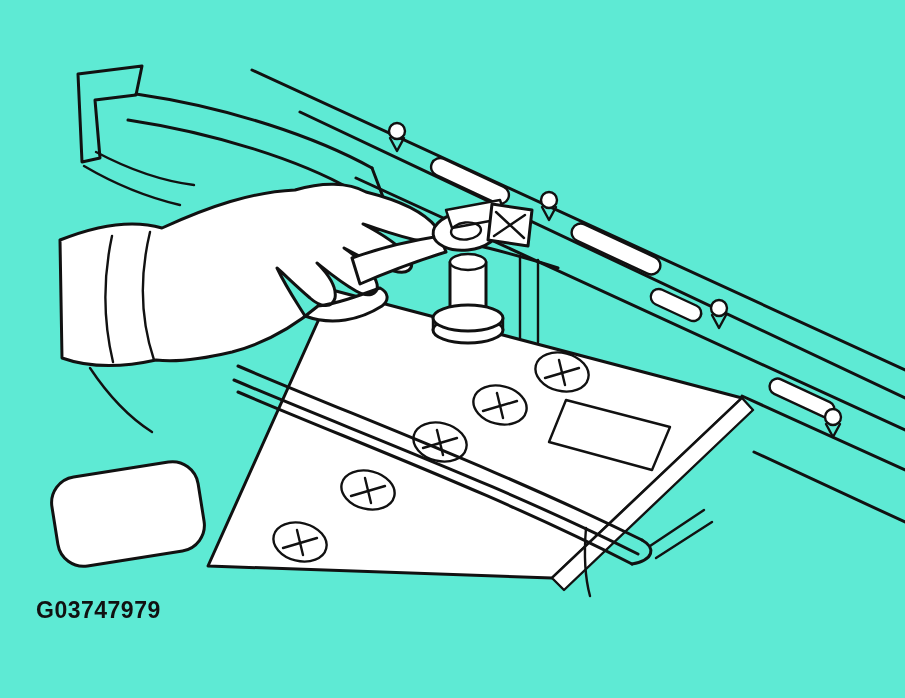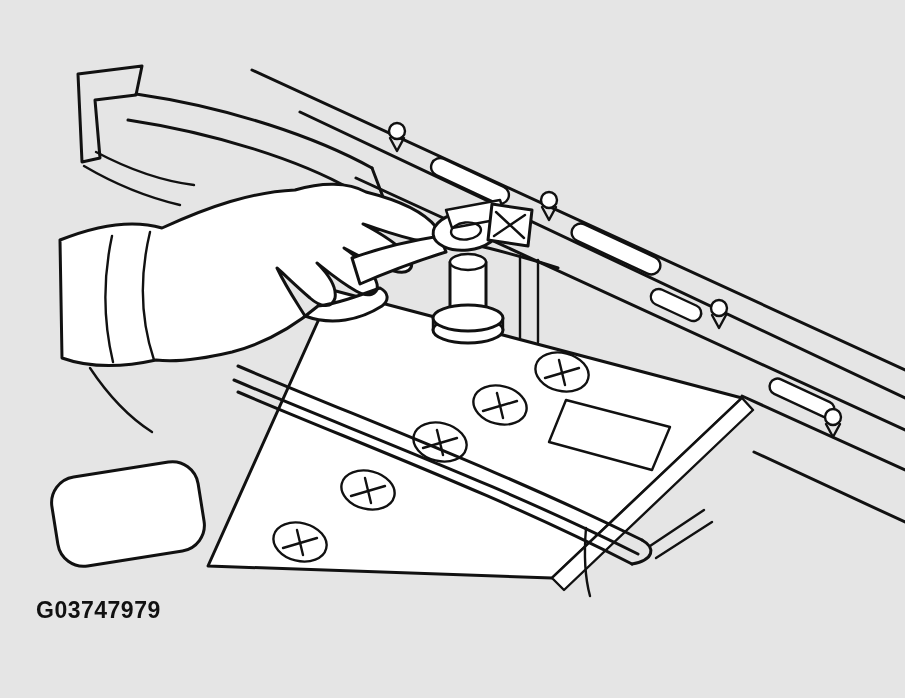--- a/index.html
+++ b/index.html
@@ -1,19 +1,19 @@
 <!DOCTYPE html>
 <html><head>
 <meta charset="utf-8">
 <style>
   html,body{margin:0;padding:0;background:#ffffff;}
   .stage{
     position:relative;
     width:905px;height:698px;
-    background:#e5e5e5;
+    background:#5eead4;
     overflow:hidden;
     font-family:"Liberation Sans", sans-serif;
   }
   #art{display:block;}
   
   #art path, #art rect, #art circle, #art ellipse, #art line, #art polygon{
     fill:none;
     stroke:#111111;
     stroke-width:3;
     stroke-linecap:round;

